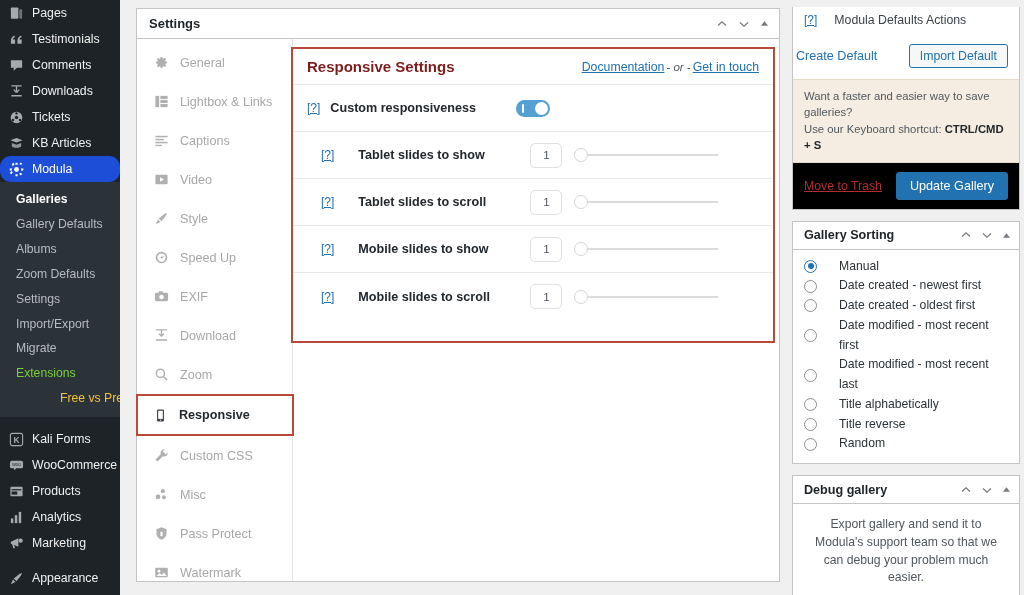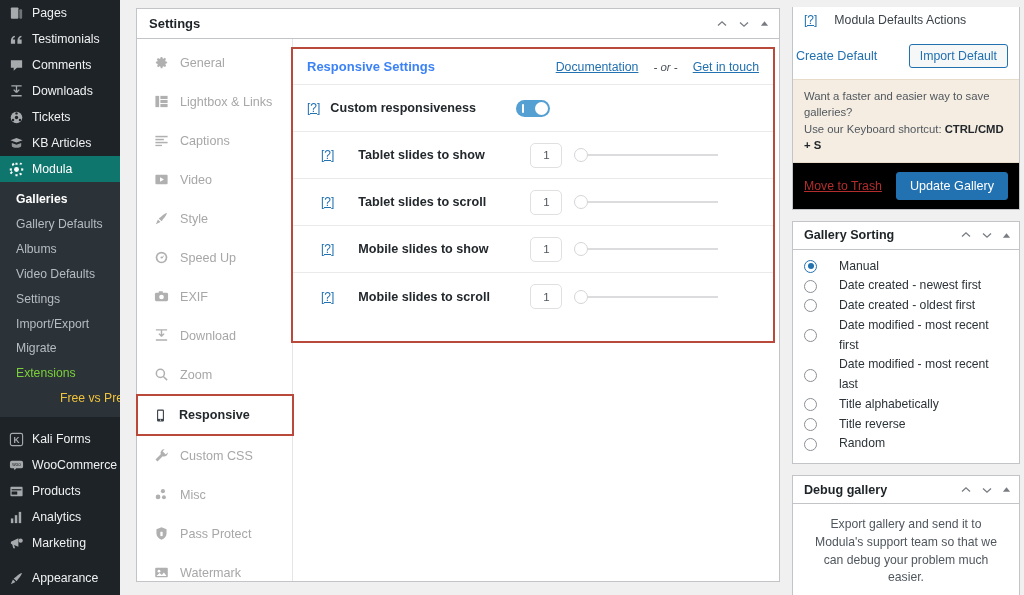--- a/index.html
+++ b/index.html
@@ -21,21 +21,21 @@
     padding-top: 0;
     overflow: hidden;
   }
   .wpmenu-item {
     display: flex; align-items: center; gap: 7px;
     height: 26px; padding: 0 0 0 7px;
     font-size: 12.3px; color: #f0f0f1; line-height: 1;
     position: relative;
   }
   .wpmenu-item.active {
-    background: #0f766e; color: #fff; font-weight: 400;
+    background: #1d4ed8; color: #fff; font-weight: 400; border-radius: 11px;
   }
   .wpmenu-item.active::after {
     content: ""; position: absolute; right: -8px; top: 50%;
     transform: translateY(-50%);
     border-top: 8px solid transparent;
     border-bottom: 8px solid transparent;
     border-left: 8px solid #f0f0f1;
   }
   .wpmenu-ico {
     width: 18px; min-width: 18px; height: 18px;
@@ -119,22 +119,22 @@
     margin: 8px 4px 0 -2px;
     height: 296px;
     background: #fff;
     z-index: 3;
   }
   .panel-head {
     height: 36px; display: flex; align-items: center;
     justify-content: space-between; padding: 0 14px 0 14px;
     border-bottom: 1px solid #eaeaea;
   }
-  .panel-title { font-weight: bold; font-size: 13px; color: #3b82f6; }
-  .panel-links { display: flex; align-items: center; gap: 15px; font-size: 12.3px; }
+  .panel-title { font-weight: bold; font-size: 15px; color: #7f1d1d; }
+  .panel-links { display: flex; align-items: center; gap: 2px; font-size: 12.3px; }
   .panel-links a { color: #2271b1; text-decoration: underline; cursor: pointer; }
   .panel-links .orsep { color: #50575e; font-style: italic; font-size: 11.5px; }
 
   .row {
     display: flex; align-items: center;
     height: 47px; border-bottom: 1px solid #eaeaea;
     padding-left: 14px;
   }
   .row:last-child { border-bottom: none; }
   .row.indent { padding-left: 28px; }
@@ -337,21 +337,21 @@
             <path d="M7 .8h2l.3 2.2-2.6 0zM7 15.2h2l.3-2.2-2.6 0zM.8 7v2l2.2.3 0-2.6zM15.2 7v2l-2.2.3 0-2.6zM3 2.3l1.4-1.4 1.6 1.6-2 2zM12.6 11.5l1.4 1.4-1.4 1.4-2-1.8zM2.3 13l-1.4-1.4 1.8-1.9 1.4 1.5zM13 3l1.1-1.2-1.6-1.3-1.6 1.8z"></path>
           </svg>
       </span>
       <span class="wpmenu-label">Modula</span>
     </div>
 
     <div class="wpsub">
       <div class="wpsub-item cur">Galleries</div>
       <div class="wpsub-item">Gallery Defaults</div>
       <div class="wpsub-item">Albums</div>
-      <div class="wpsub-item">Video Defaults</div>
+      <div class="wpsub-item">Zoom Defaults</div>
       <div class="wpsub-item">Settings</div>
       <div class="wpsub-item">Import/Export</div>
       <div class="wpsub-item">Migrate</div>
       <div class="wpsub-item green">Extensions</div>
       <div class="wpsub-item yellow">Free vs Premium</div>
     </div>
 
     <div class="wpmenu-gap"></div>
 
     <div class="wpmenu-item">

